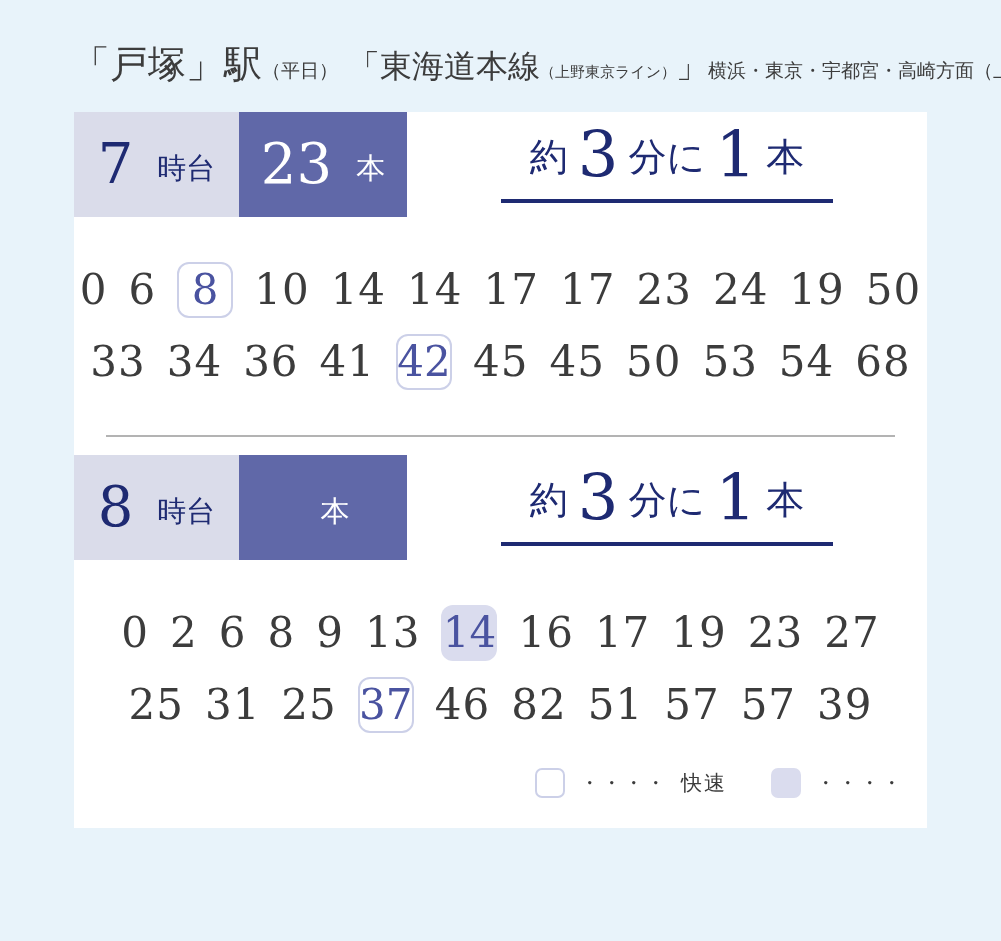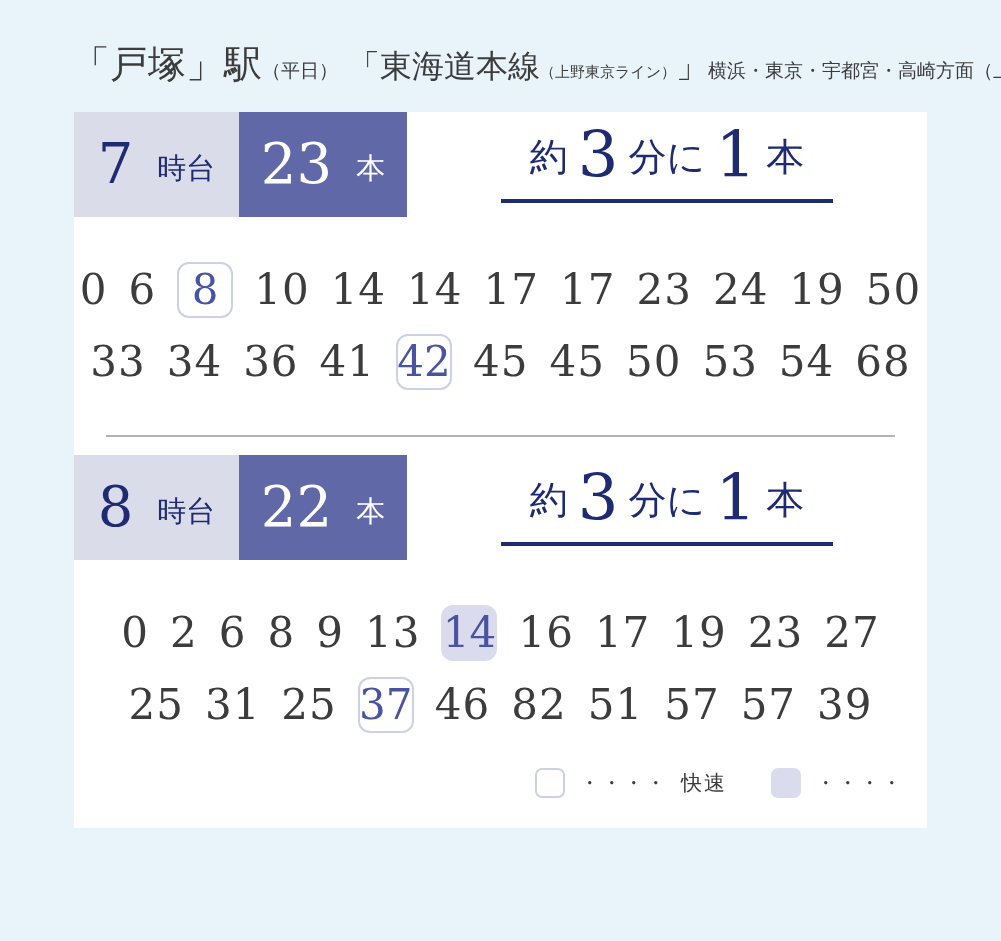--- a/index.html
+++ b/index.html
@@ -151,21 +151,20 @@
 
     <hr class="divider">
 
     <section>
       <div class="sec-header">
         <div class="hour-box">
           <span class="big-num">8</span>
             <span class="box-suffix">時台</span>
         </div>
         <div class="count-box">
-          <span class="big-num">22</span>
             <span class="box-suffix">本</span>
         </div>
         <div class="freq">
           <div class="freq-text">
             <span class="fk">約</span>
               <span class="fd">3</span>
               <span class="fk">分に</span>
               <span class="fd">1</span>
               <span class="fk">本</span>
           </div>

